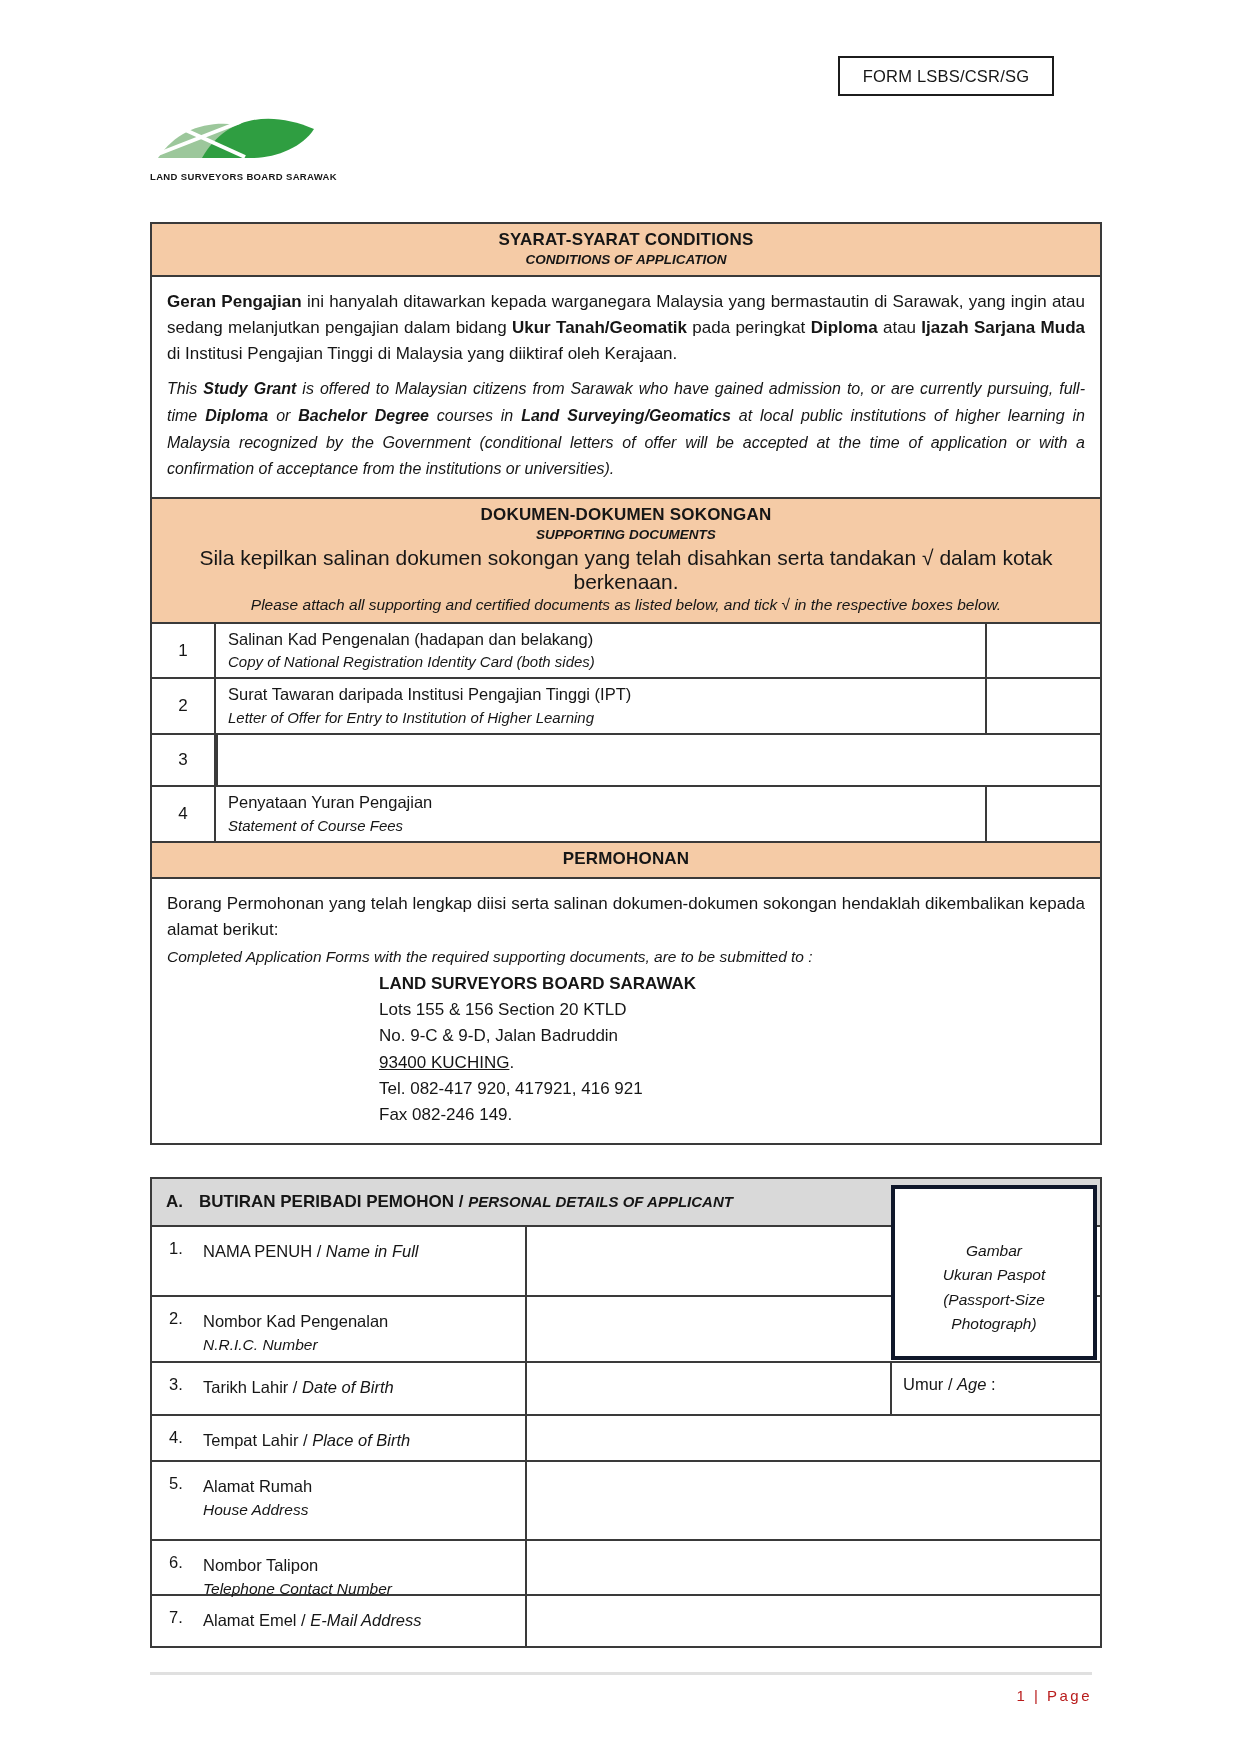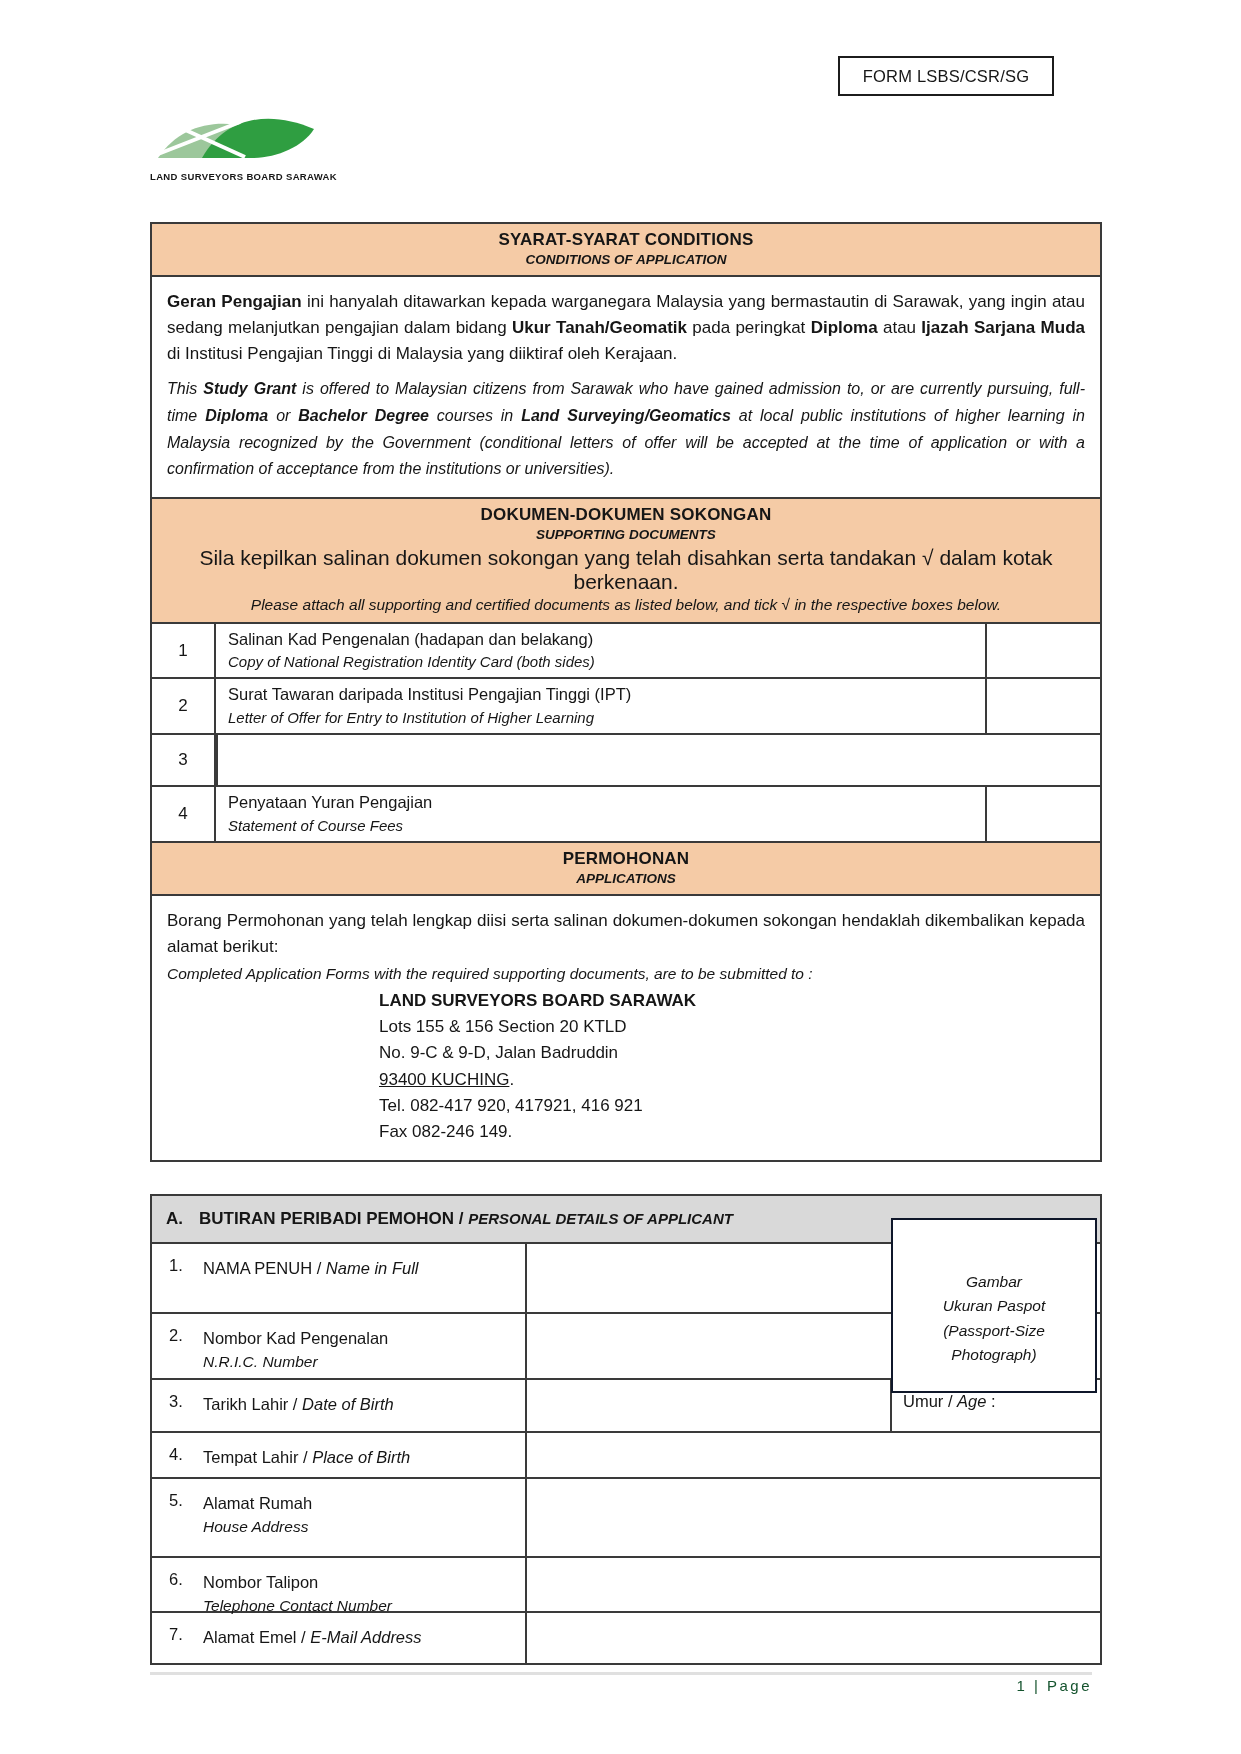--- a/index.html
+++ b/index.html
@@ -58,28 +58,28 @@
   .a-rows { border:2px solid #3a3a3a; border-top:none; }
   .prow { display:flex; }
   .prow + .prow { border-top:2px solid #3a3a3a; }
   .plabel { width:375px; flex:none; border-right:2px solid #3a3a3a; box-sizing:border-box; display:flex; padding:12px 6px 0 17px; }
   .pno { width:34px; flex:none; font-size:16.5px; }
   .ptexts { font-size:16.5px; line-height:1.5; }
   .ptexts .sm { font-size:15.5px; }
   .pinput { flex:1; background:#fff; }
   .age-cell { width:210px; flex:none; border-left:2px solid #3a3a3a; box-sizing:border-box; padding:12px 0 0 11px; font-size:16.5px; background:#fff; }
   .photo-box {
-    position:absolute; left:741px; top:24px; width:206px; height:175px; box-sizing:border-box;
-    background:#fff; border:2px solid #0f172a; z-index:3; text-align:center;
+    position:absolute; left:741px; top:8px; width:206px; height:175px; box-sizing:border-box;
+    background:#fff; border:4px solid #0f172a; z-index:3; text-align:center;
     font-style:italic; font-size:15.5px; line-height:1.58; padding-top:50px;
   }
 
   
   .footer { position:absolute; left:150px; top:1672px; width:942px; border-top:3px solid #e0e0e0; }
-  .footer-text { text-align:right; margin-top:2px; color:#14532d; font-size:15px; letter-spacing:2.5px; }
+  .footer-text { text-align:right; margin-top:12px; color:#b91c1c; font-size:15px; letter-spacing:2.5px; }
 </style>
 </head>
 <body>
 
 <div class="sheet">
 
   <div class="form-code-box">
     <span>FORM LSBS/CSR/SG</span>
   </div>
 
@@ -139,21 +139,20 @@
         <div class="dnum">4</div>
         <div class="dbody">
           <div class="d-my">Penyataan Yuran Pengajian</div>
           <div class="d-en">Statement of Course Fees</div>
         </div>
         <div class="dtick"></div>
       </div>
 
       <div class="sec-head" style="border-top:2px solid #3a3a3a;">
         <div class="h-my">PERMOHONAN</div>
-        <div class="h-en">APPLICATIONS</div>
       </div>
       <div class="sec-body apps-body">
         <div class="para-my">Borang Permohonan yang telah lengkap diisi serta salinan dokumen-dokumen sokongan hendaklah dikembalikan kepada alamat berikut:</div>
         <div class="para-en2">Completed Application Forms with the required supporting documents, are to be submitted to :</div>
         <div class="address">
           <div class="addr-name">LAND SURVEYORS BOARD SARAWAK</div>
           <div>Lots 155 &amp; 156 Section 20 KTLD</div>
           <div>No. 9-C &amp; 9-D, Jalan Badruddin</div>
           <div><span class="u">93400 KUCHING</span><span>.</span></div>
           <div>Tel. 082-417 920, 417921, 416 921</div>

